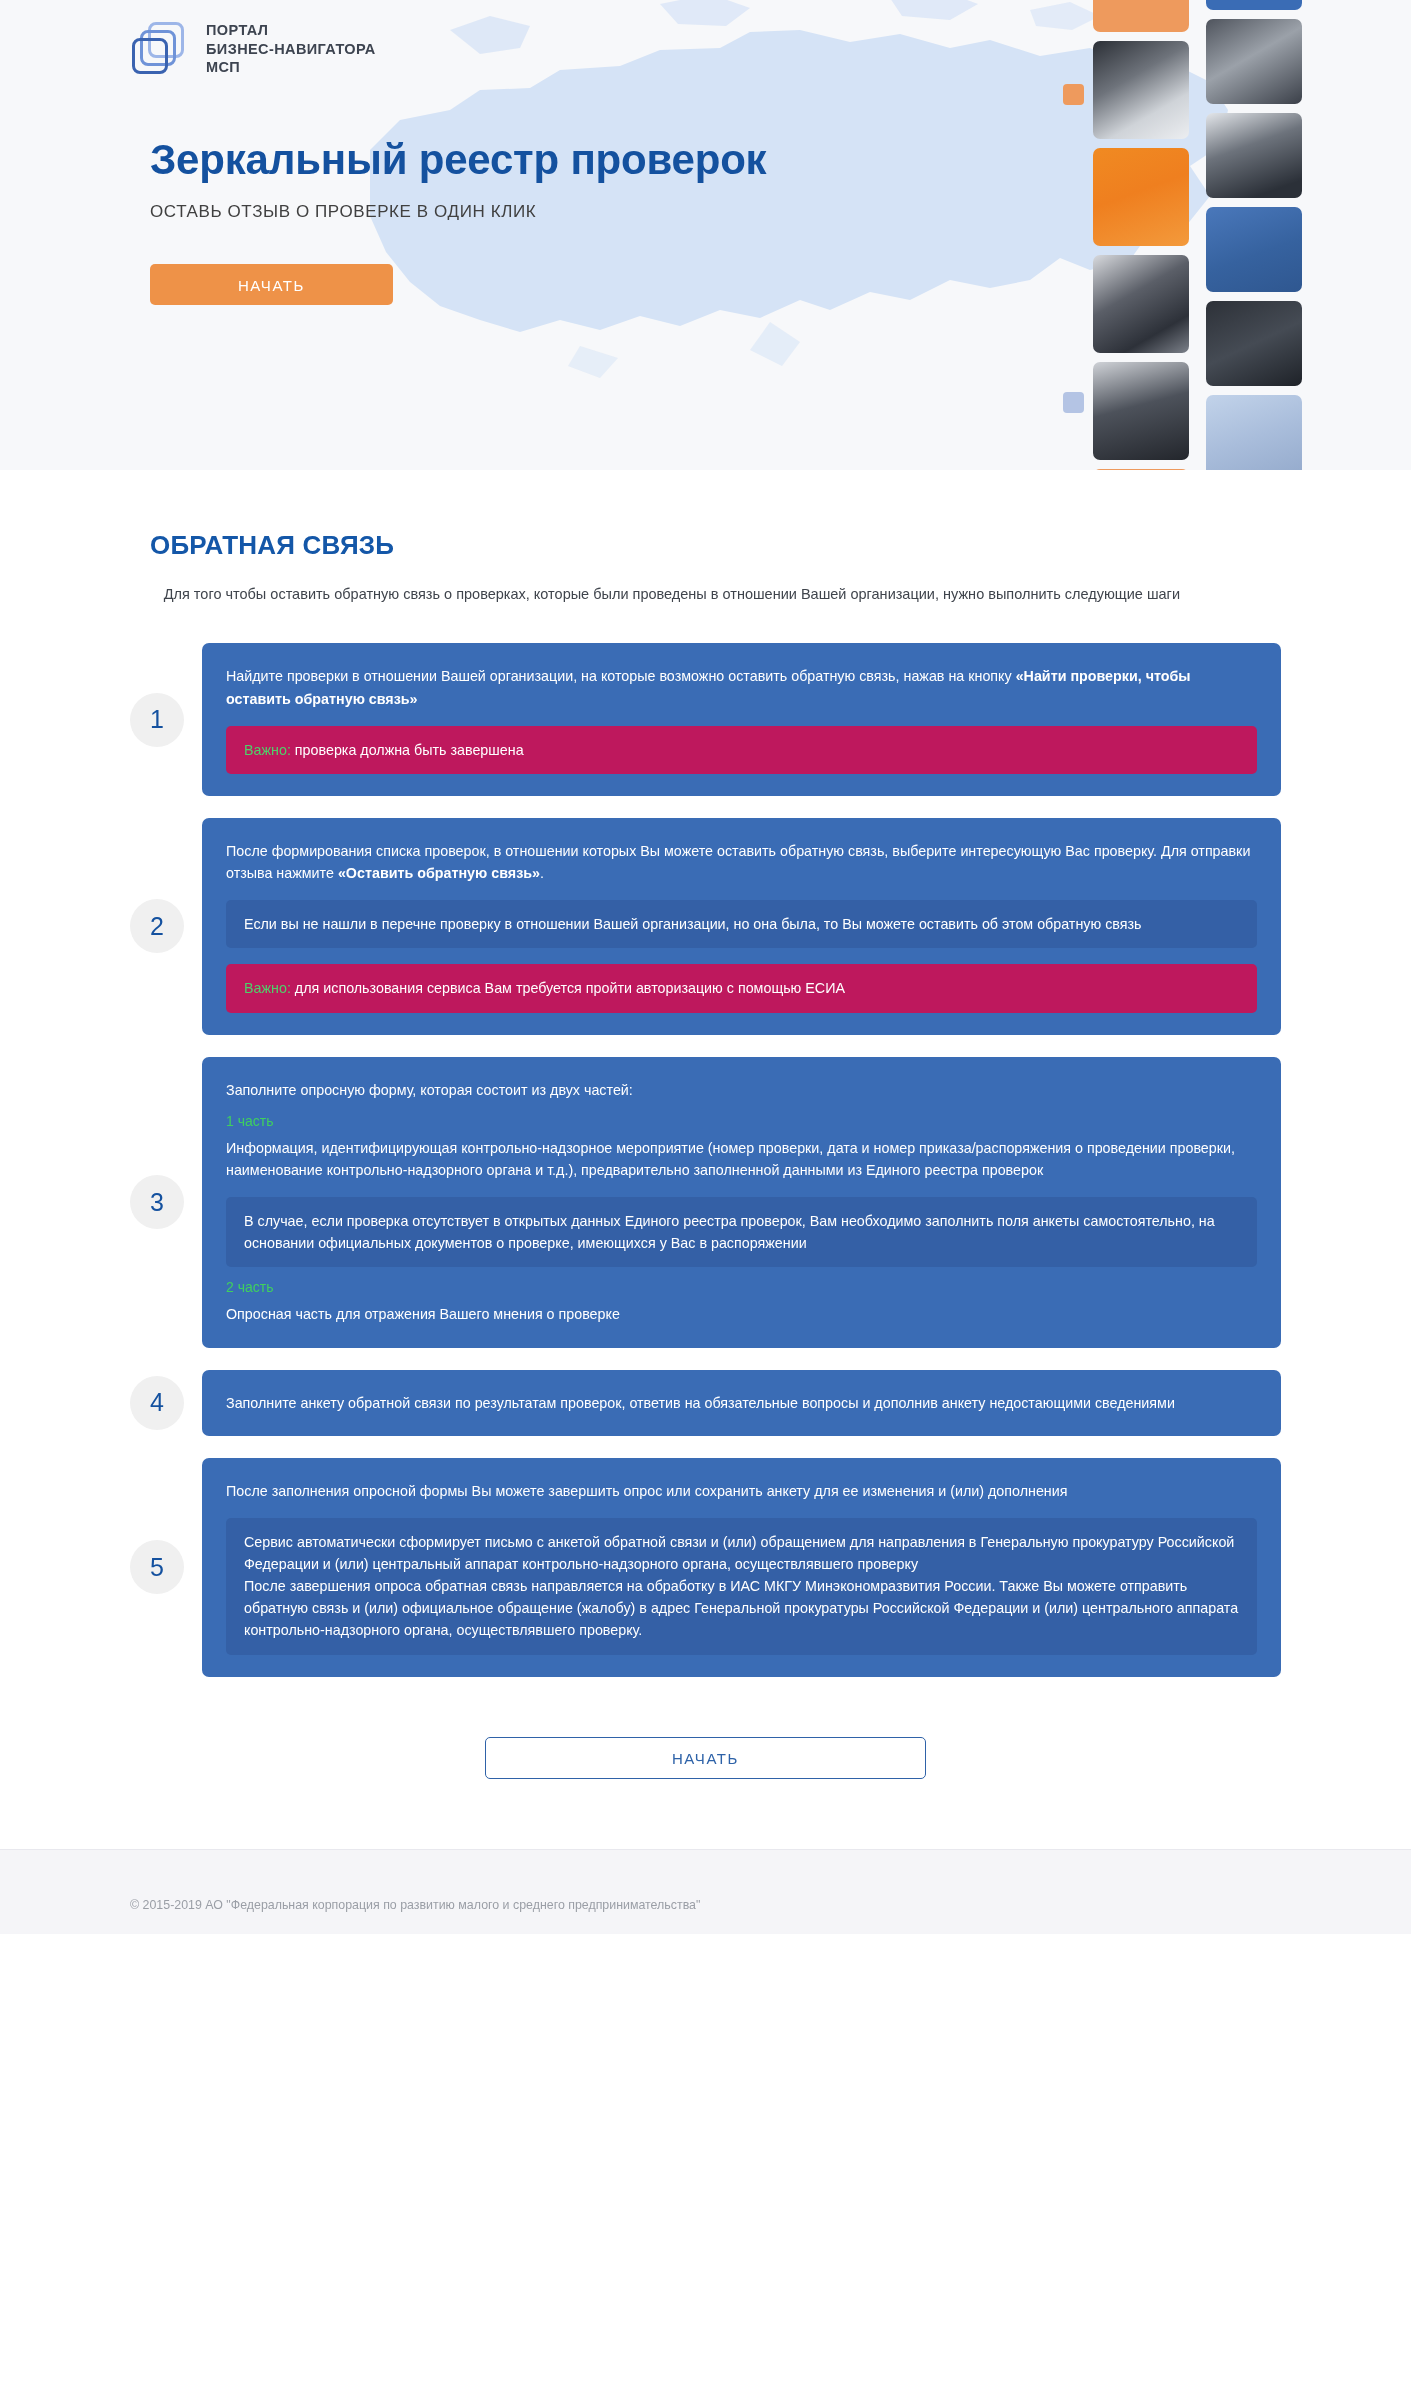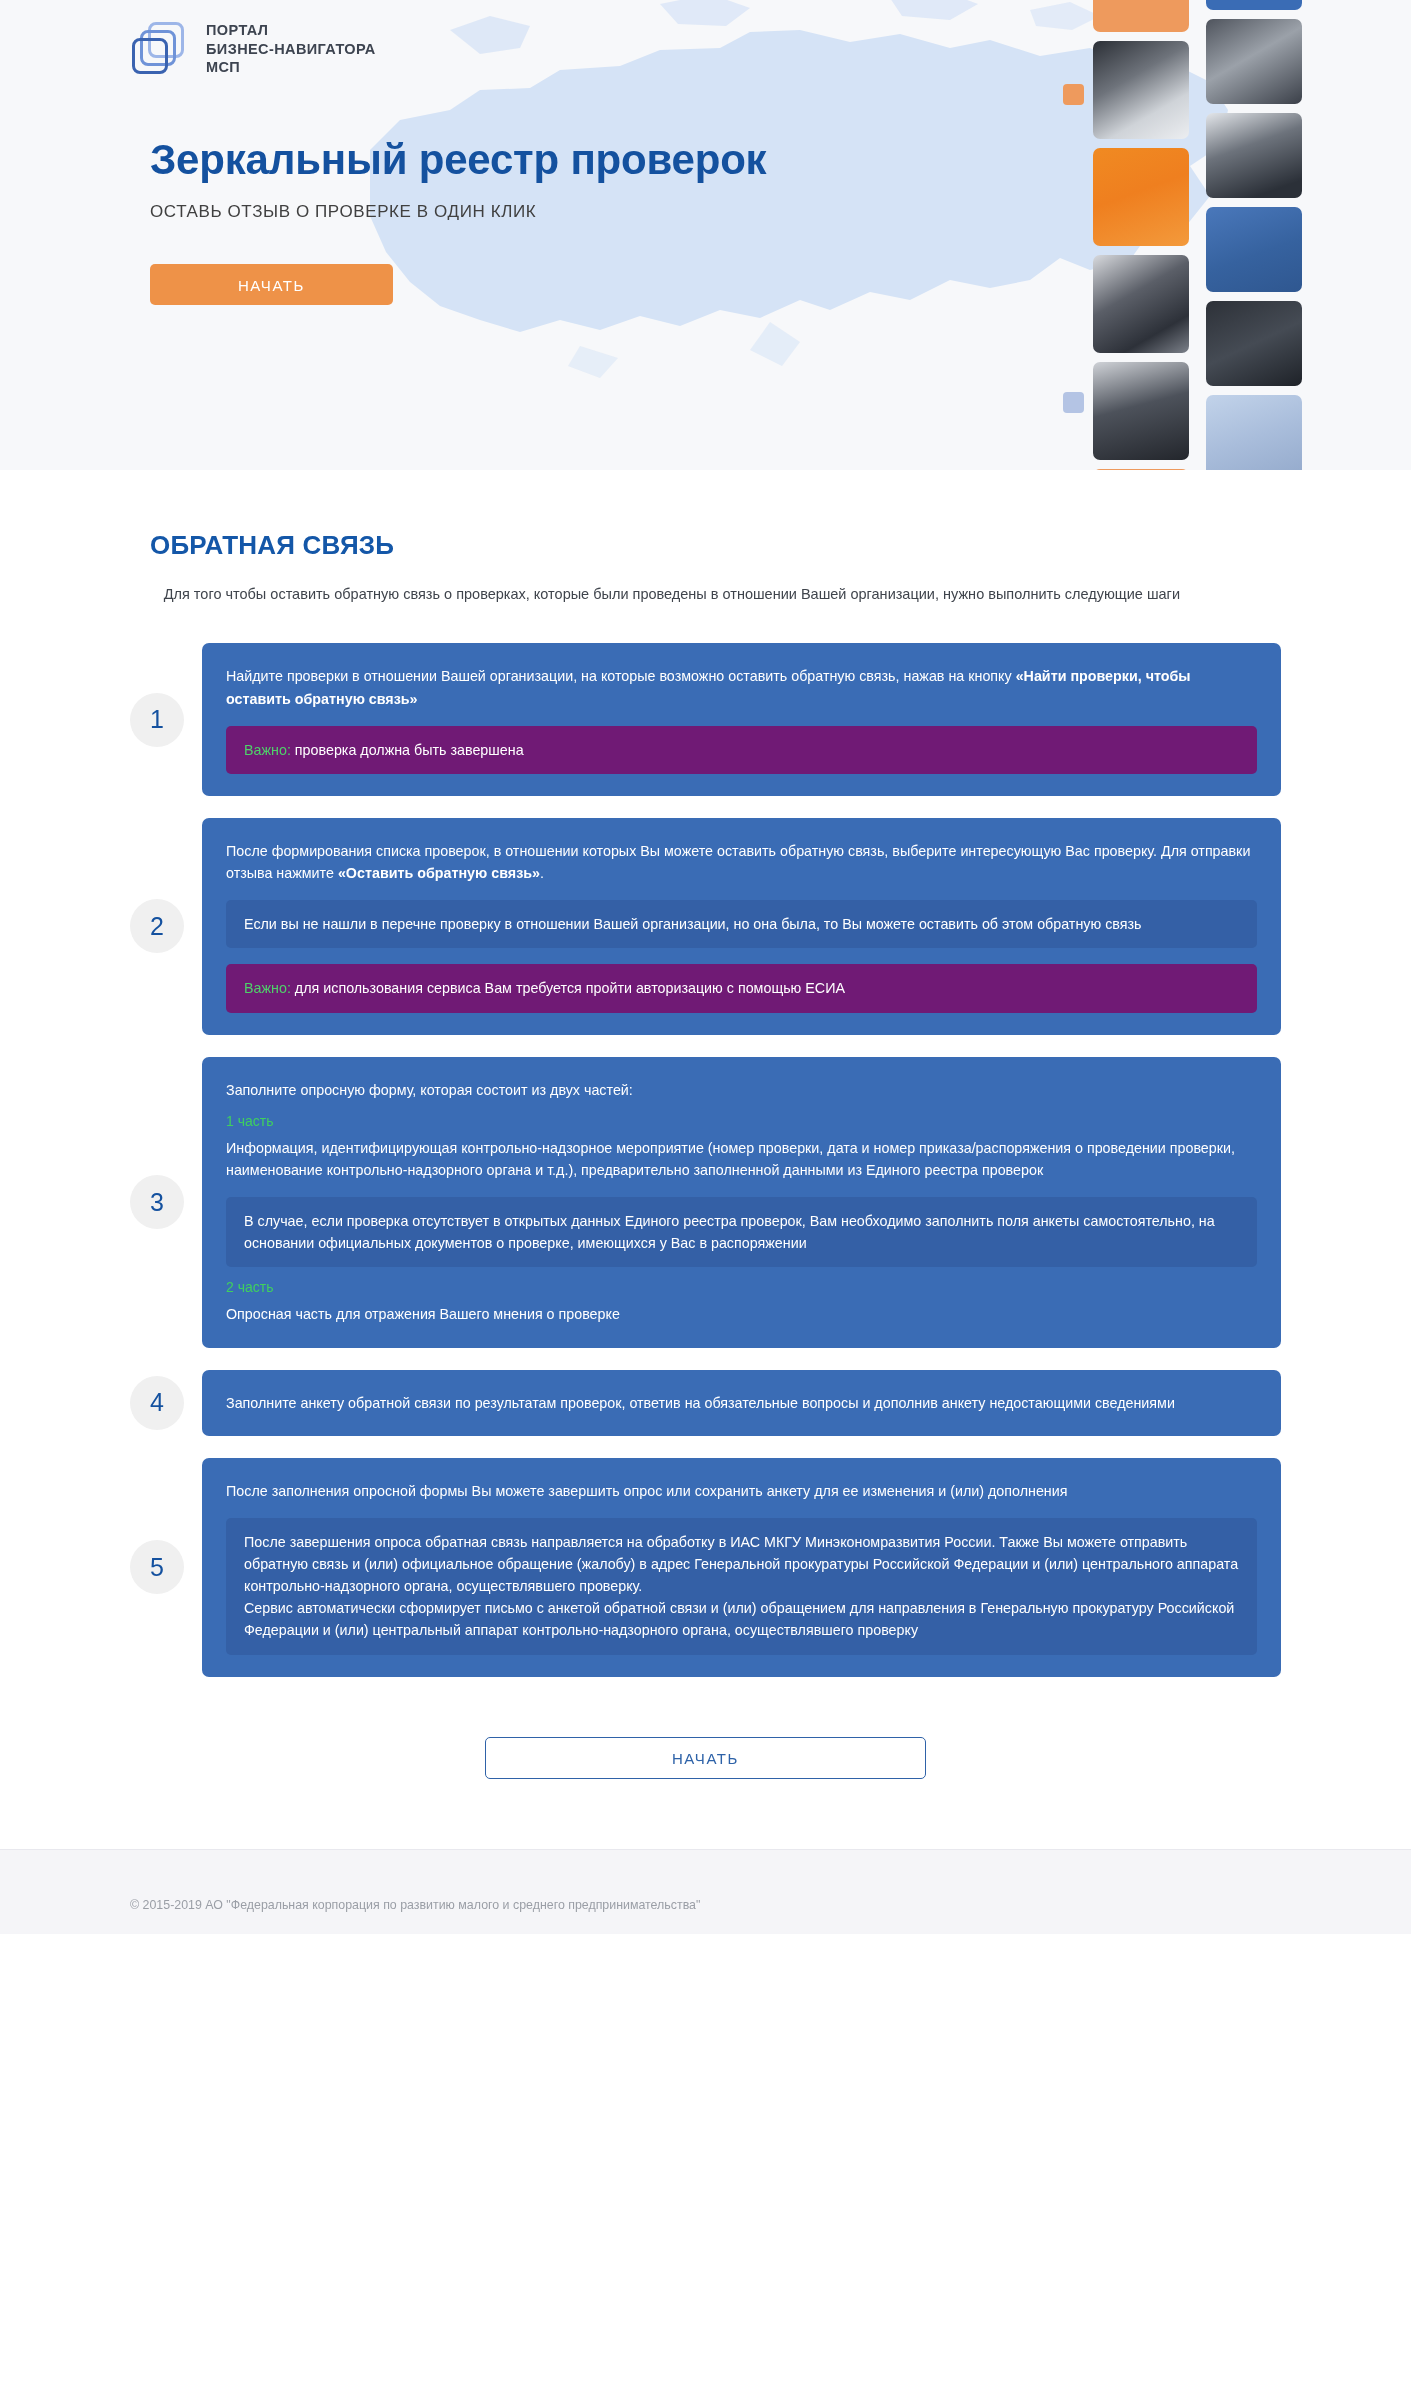--- a/index.html
+++ b/index.html
@@ -187,21 +187,21 @@
   .step-card p + p { margin-top: 6px; }
   .step-card b { font-weight: bold; }
   .note {
     margin-top: 16px;
     border-radius: 5px;
     padding: 13px 18px;
     font-size: 14.3px;
     line-height: 1.55;
   }
   .note.dark  { background: #3460a6; }
-  .note.light { background: #701a75; }
+  .note.light { background: #be185d; }
   .note.dark p, .note.light p { margin: 0; font-size: 14.3px; line-height: 1.55; }
   .note p + p { margin-top: 14px; }
   .imp { color: #4fd06a; font-weight: 500; }
   .part-label {
     color: #3fd05e;
     font-size: 14px;
     margin: 12px 0 8px;
   }
 
   .cta-wrap {
@@ -384,22 +384,22 @@
       <div class="step-card">
         <p>Заполните анкету обратной связи по результатам проверок, ответив на обязательные вопросы и дополнив анкету недостающими сведениями</p>
       </div>
     </div>
 
     <div class="step">
       <div class="step-num">5</div>
       <div class="step-card">
         <p>После заполнения опросной формы Вы можете завершить опрос или сохранить анкету для ее изменения и (или) дополнения</p>
         <div class="note dark">
+          <p>Сервис автоматически сформирует письмо с анкетой обратной связи и (или) обращением для направления в Генеральную прокуратуру Российской Федерации и (или) центральный аппарат контрольно-надзорного органа, осуществлявшего проверку</p>
           <p>После завершения опроса обратная связь направляется на обработку в ИАС МКГУ Минэкономразвития России. Также Вы можете отправить обратную связь и (или) официальное обращение (жалобу) в адрес Генеральной прокуратуры Российской Федерации и (или) центрального аппарата контрольно-надзорного органа, осуществлявшего проверку.</p>
-          <p>Сервис автоматически сформирует письмо с анкетой обратной связи и (или) обращением для направления в Генеральную прокуратуру Российской Федерации и (или) центральный аппарат контрольно-надзорного органа, осуществлявшего проверку</p>
         </div>
       </div>
     </div>
 
   </div>
 
   <div class="cta-wrap">
     <button class="cta-outline">НАЧАТЬ</button>
   </div>
 </main>

